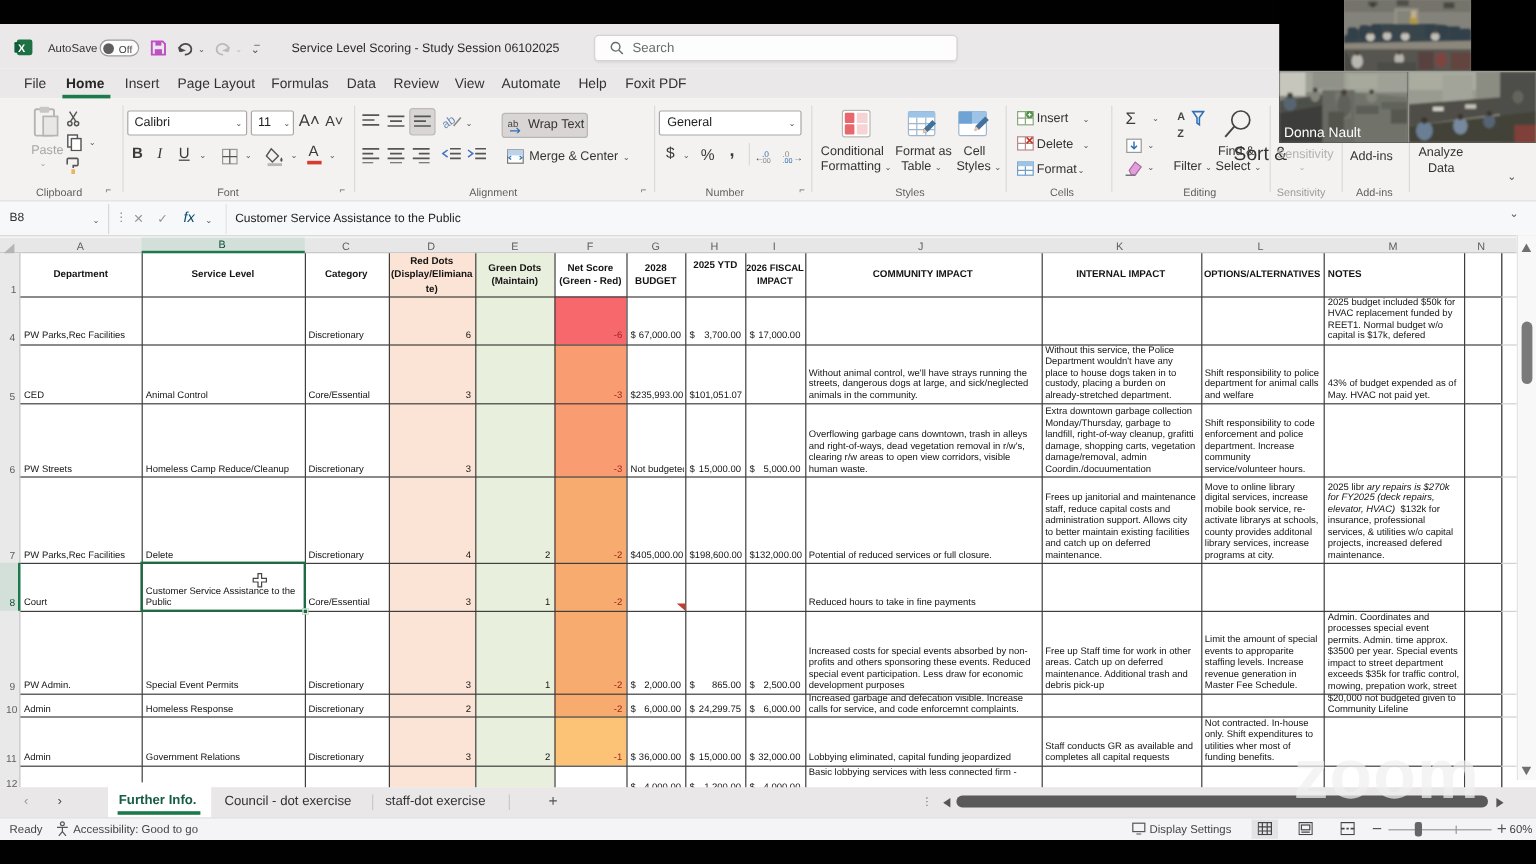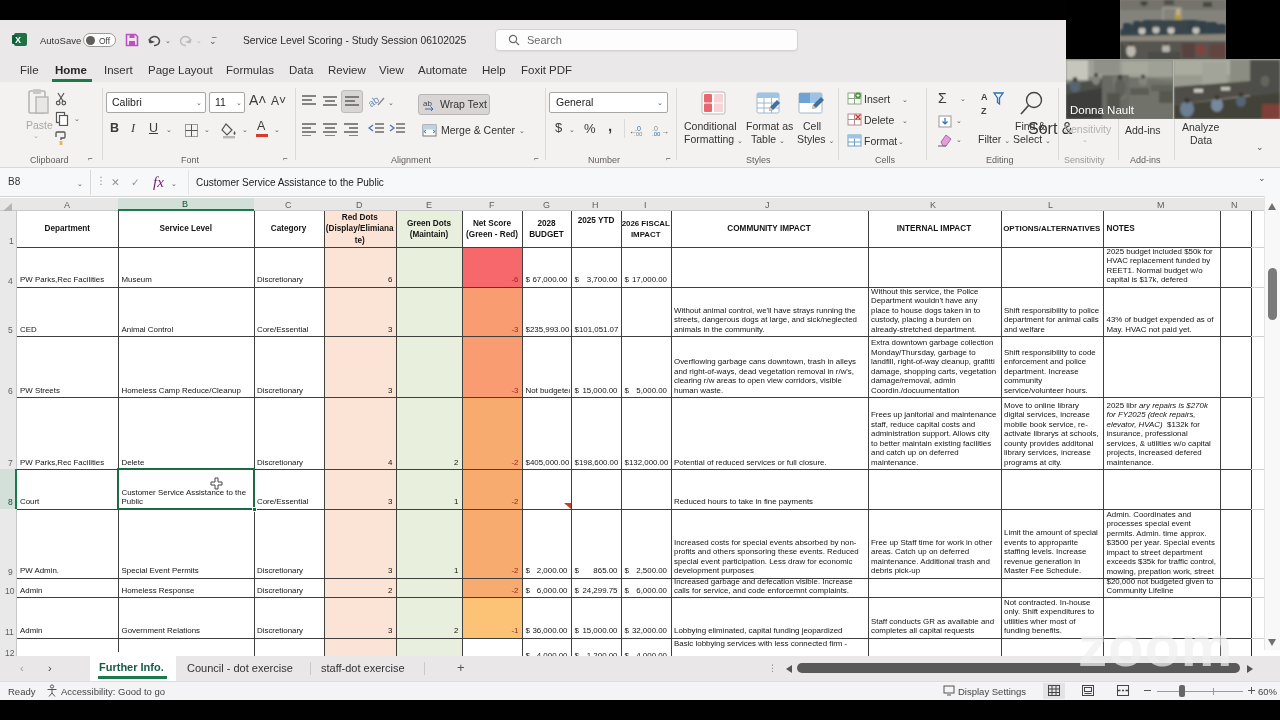--- a/index.html
+++ b/index.html
@@ -353,21 +353,21 @@
 <div class="t" style="left:1182px;top:121px;font-size:10.5px;color:#333">Analyze</div>
 <div class="t" style="left:1190px;top:134px;font-size:10.5px;color:#333">Data</div>
 <div class="t" style="left:1256px;top:142px;font-size:9px;color:#555">⌄</div>
 
 <div class="t" style="left:8px;top:176px;font-size:10px;color:#333">B8</div>
 <div class="t chev" style="left:77px;top:180px">⌄</div>
 <div class="abs" style="left:90px;top:170px;width:1px;height:25px;background:#d8d8d8"></div>
 <div class="t" style="left:96px;top:175px;font-size:10px;color:#888">⋮</div>
 <div class="t" style="left:111px;top:176px;font-size:10.5px;color:#949494">✕</div>
 <div class="t" style="left:131px;top:176px;font-size:10.5px;color:#949494">✓</div>
-<div class="t" style="left:153px;top:174px;font-size:15px;font-style:italic;font-family:Liberation Serif, serif;color:#701a75">fx</div>
+<div class="t" style="left:153px;top:174px;font-size:12px;font-style:italic;font-family:Liberation Sans, sans-serif;color:#0c4a6e">fx</div>
 <div class="t chev" style="left:171px;top:180px">⌄</div>
 <div class="abs" style="left:188px;top:170px;width:1px;height:25px;background:#e3e3e3"></div>
 <div class="t" style="left:196px;top:176.5px;font-size:10px;color:#222">Customer Service Assistance to the Public</div>
 <div class="t" style="left:1258px;top:173px;font-size:9px;color:#555">⌄</div>
 
 <div class="abs" style="left:3px;top:203px;width:0;height:0;border-left:9px solid transparent;border-bottom:8px solid #b5b5b5"></div>
 <div class="t" style="left:64px;top:200px;font-size:9px;color:#5e5e5e">A</div>
 <div class="abs" style="left:118px;top:198px;width:136px;height:13px;background:#d3e0d9;border-bottom:2px solid #1b7a4a"></div>
 <div class="t" style="left:182px;top:199px;font-size:9px;color:#0f5132">B</div>
 <div class="t" style="left:285px;top:200px;font-size:9px;color:#5e5e5e">C</div>
@@ -444,21 +444,20 @@
 <div class="c hd" style="left:572px;top:212px;width:48px;height:18px">2025 YTD</div>
 <div class="c hd" style="left:622px;top:212px;width:47.5px;height:34px;line-height:11.4px;font-size:7.9px;padding:0">
       <span style="white-space:nowrap">2026 FISCAL<br>IMPACT</span>
     </div>
 <div class="c hd" style="left:671.5px;top:212px;width:195px;height:34px">COMMUNITY IMPACT</div>
 <div class="c hd" style="left:868.5px;top:212px;width:131px;height:34px">INTERNAL IMPACT</div>
 <div class="c hd" style="left:1001.5px;top:212px;width:100.5px;height:34px;font-size:7.9px">OPTIONS/ALTERNATIVES</div>
 <div class="c hd" style="left:1104px;top:212px;width:114.5px;height:34px;justify-content:flex-start;text-align:left">NOTES</div>
 
 <div class="c" style="left:17.5px;top:247.5px;width:99.5px;height:38.5px">PW Parks,Rec Facilities</div>
-<div class="c" style="left:119px;top:247.5px;width:133.5px;height:38.5px">Museum</div>
 <div class="c" style="left:254.5px;top:247.5px;width:68px;height:38.5px">Discretionary</div>
 <div class="c num" style="left:324.5px;top:247.5px;width:70.5px;height:38.5px">6</div>
 <div class="c num" style="left:463px;top:247.5px;width:58px;height:38.5px;color:#9c1f1f">-6</div>
 <div class="c mny" style="left:523px;top:247.5px;width:47px;height:38.5px">
       <span>$</span>
       <span>67,000.00</span>
     </div>
 <div class="c mny" style="left:572px;top:247.5px;width:48px;height:38.5px">
       <span>$</span>
       <span>3,700.00</span>

